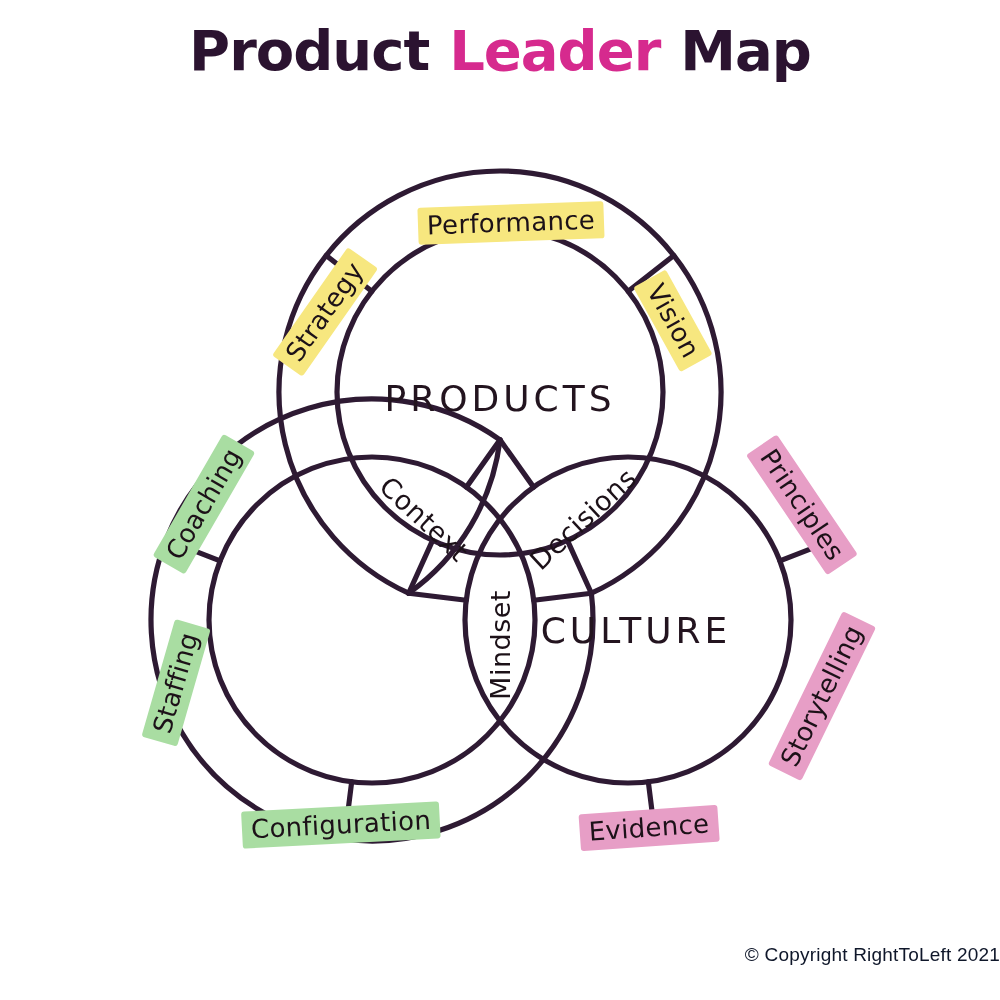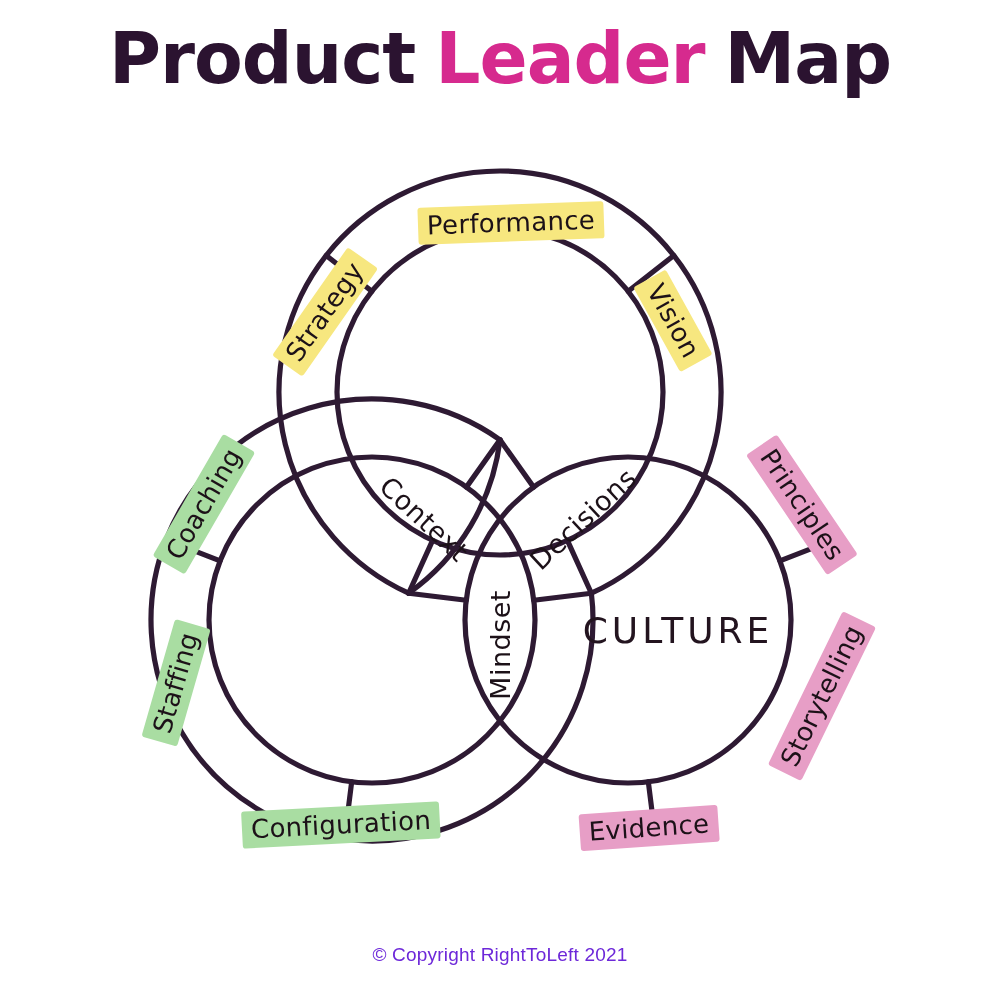--- a/index.html
+++ b/index.html
@@ -11,35 +11,35 @@
     position:relative;
   }
   #stage{position:absolute;inset:0;width:1000px;height:1000px;}
 
   
   .title{
     position:absolute;top:22px;left:0;width:1000px;
     text-align:center;
     font-family:"DejaVu Sans", sans-serif;
     font-weight:bold;
-    font-size:71px;
+    font-size:56px;
     letter-spacing:-1px;
     white-space:nowrap;
     line-height:1.05;
   }
   .title .w{display:inline-block;}
   .title .sp{display:inline-block;width:20px;}
 
   
   .footer{
     position:absolute;top:944px;left:0;width:1000px;
-    text-align:center;
+    text-align:right;
     font-family:"Liberation Sans", sans-serif;
     font-size:19px;
-    color:#6d28d9;
+    color:#0f172a;
     letter-spacing:.2px;
   }
 
   
   svg#venn{position:absolute;left:0;top:0;width:1000px;height:1000px;}
   svg#venn .ln{fill:none;stroke:#2e1a33;stroke-width:5.2;stroke-linecap:round;}
 
   
   .lab{
     position:absolute;
@@ -110,23 +110,24 @@
         <line x1="533.59" y1="487.12" x2="500.00" y2="439.84" class="ln"></line>
         <line x1="466.20" y1="600.25" x2="408.63" y2="593.23" class="ln"></line>
       </g>
       <g>
         <circle cx="500" cy="392" r="163" class="ln"></circle>
         <circle cx="372" cy="620" r="163" class="ln"></circle>
         <circle cx="628" cy="620" r="163" class="ln"></circle>
       </g>
     </svg>
 
+  <div class="lab core" style="left:500px;top:398px;transform:translate(-50%,-50%);">PRODUCTS</div>
 
 
-  <div class="lab core" style="left:678px;top:630px;transform:translate(-50%,-50%);">CULTURE</div>
+  <div class="lab core" style="left:636px;top:630px;transform:translate(-50%,-50%);">CULTURE</div>
 
   <div class="lab olap" style="left:424px;top:519px;transform:translate(-50%,-50%) rotate(43deg);">Context</div>
 
   <div class="lab olap" style="left:583px;top:519px;transform:translate(-50%,-50%) rotate(-43deg);">Decisions</div>
 
   <div class="lab olap" style="left:500px;top:645px;transform:translate(-50%,-50%) rotate(-90deg);">Mindset</div>
 
   <div class="lab ring" style="left:325px;top:312px;transform:translate(-50%,-50%) rotate(-55deg);">
     <span class="hl hl-yellow">Strategy</span>
   </div>

